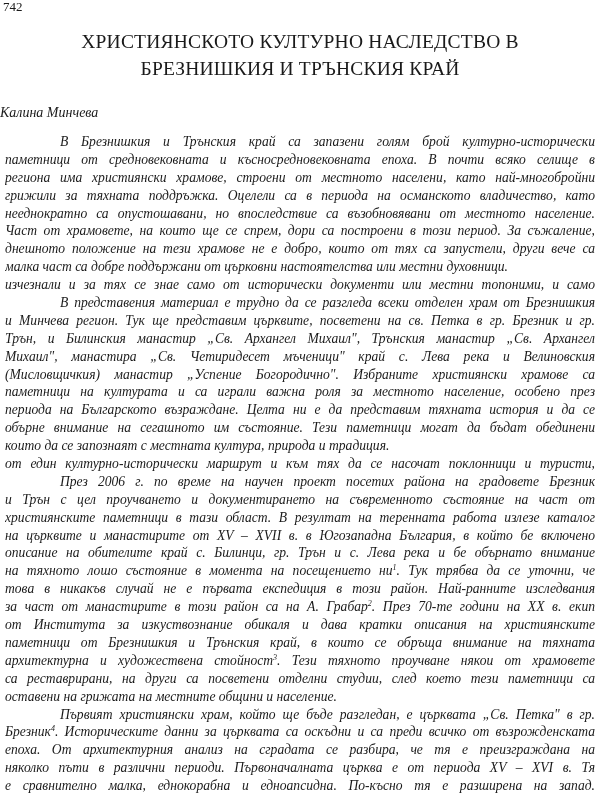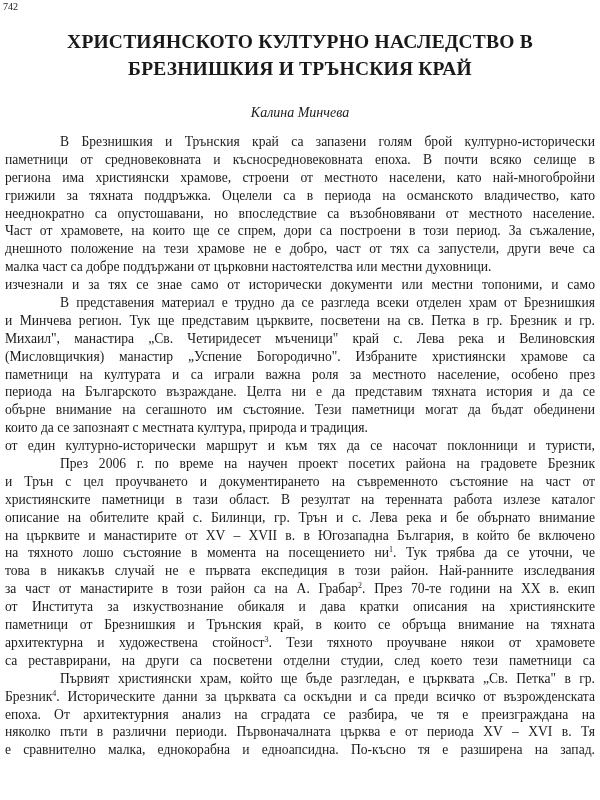--- a/index.html
+++ b/index.html
@@ -1,25 +1,25 @@
 <!DOCTYPE html>
 <html><head>
 <meta charset="utf-8">
 <style>
   html, body { margin: 0; padding: 0; background: #ffffff; }
   body { width: 600px; height: 800px; overflow: hidden; position: relative;
          font-family: "Liberation Serif", "DejaVu Serif", serif; color: #1a1a1a; }
-  .page-num { position: absolute; left: 3px; top: 0px; font-size: 10px; line-height: 14px; }
+  .page-num { position: absolute; left: 3px; top: 0px; font-size: 13px; line-height: 14px; }
   .title { position: absolute; left: 0; top: 28px; width: 600px; text-align: center;
-           font-weight: bold; font-size: 19.5px; line-height: 27px; letter-spacing: 0.2px; }
-  .author { position: absolute; left: 0; top: 104px; width: 600px; text-align: center;
+           font-weight: normal; font-size: 19.5px; line-height: 27px; letter-spacing: 0.2px; }
+  .author { position: absolute; left: 0; top: 104px; width: 600px; text-align: left;
             font-style: italic; font-size: 14px; line-height: 18px; }
   .body { position: absolute; left: 5px; top: 133px; width: 590px; font-size: 13.6px; }
   .line { display: block; height: 17.9px; line-height: 17.9px; white-space: nowrap;
-          text-align: justify; text-align-last: justify; overflow: hidden; }
+          text-align: justify; text-align-last: justify; overflow: hidden; font-style: italic; }
   .line.last { text-align-last: left; }
   .line.indent { padding-left: 55px; }
   sup { font-size: 8px; line-height: 0; vertical-align: 5px; }
 </style>
 </head>
 <body>
 
 <div class="page-num">742</div>
 
 <div class="title">
@@ -29,42 +29,44 @@
 
 <div class="author">Калина Минчева</div>
 
 <div class="body" id="body">
     <div class="line indent"><span>В Брезнишкия и Трънския край са запазени голям брой културно-исторически</span></div>
     <div class="line"><span>паметници от средновековната и къснoсредновековната епоха. В почти всяко селище в</span></div>
     <div class="line"><span>региона има християнски храмове, строени от местното населени, като най-многобройни</span></div>
     <div class="line"><span>грижили за тяхната поддръжка. Оцелели са в периода на османското владичество, като</span></div>
     <div class="line"><span>нееднократно са опустошавани, но впоследствие са възобновявани от местното население.</span></div>
     <div class="line"><span>Част от храмовете, на които ще се спрем, дори са построени в този период. За съжаление,</span></div>
-    <div class="line"><span>днешното положение на тези храмове не е добро, част от тях са запустели, други вече са</span></div>
+    <div class="line"><span>днешното положение на тези храмове не е добро, които от тях са запустели, други вече са</span></div>
     <div class="line last"><span>малка част са добре поддържани от църковни настоятелства или местни духовници.</span></div>
     <div class="line"><span>изчезнали и за тях се знае само от исторически документи или местни топоними, и само</span></div>
     <div class="line indent"><span>В представения материал е трудно да се разгледа всеки отделен храм от Брезнишкия</span></div>
     <div class="line"><span>и Минчева регион. Тук ще представим църквите, посветени на св. Петка в гр. Брезник и гр.</span></div>
+    <div class="line"><span>Трън, и Билинския манастир „Св. Архангел Михаил", Трънския манастир „Св. Архангел</span></div>
     <div class="line"><span>Михаил", манастира „Св. Четиридесет мъченици" край с. Лева река и Велиновския</span></div>
     <div class="line"><span>(Мисловщичкия) манастир „Успение Богородично". Избраните християнски храмове са</span></div>
     <div class="line"><span>паметници на културата и са играли важна роля за местното население, особено през</span></div>
     <div class="line"><span>периода на Българското възраждане. Целта ни е да представим тяхната история и да се</span></div>
     <div class="line"><span>обърне внимание на сегашното им състояние. Тези паметници могат да бъдат обединени</span></div>
     <div class="line last"><span>които да се запознаят с местната култура, природа и традиция.</span></div>
     <div class="line"><span>от един културно-исторически маршрут и към тях да се насочат поклонници и туристи,</span></div>
     <div class="line indent"><span>През 2006 г. по време на научен проект посетих района на градовете Брезник</span></div>
     <div class="line"><span>и Трън с цел проучването и документирането на съвременното състояние на част от</span></div>
     <div class="line"><span>християнските паметници в тази област. В резултат на теренната работа излезе каталог</span></div>
+    <div class="line"><span>на църквите и манастирите от XV – XVII в. в Югозападна България, в който бе включено</span></div>
     <div class="line"><span>описание на обителите край с. Билинци, гр. Трън и с. Лева река и бе обърнато внимание</span></div>
-    <div class="line"><span>на църквите и манастирите от XV – XVII в. в Югозападна България, в който бе включено</span></div>
     <div class="line"><span>на тяхното лошо състояние в момента на посещението ни</span><sup>1</sup><span>. Тук трябва да се уточни, че</span></div>
     <div class="line"><span>това в никакъв случай не е първата експедиция в този район. Най-ранните изследвания</span></div>
     <div class="line"><span>за част от манастирите в този район са на А. Грабар</span><sup>2</sup><span>. През 70-те години на XX в. екип</span></div>
     <div class="line"><span>от Института за изкуствознание обикаля и дава кратки описания на християнските</span></div>
     <div class="line"><span>паметници от Брезнишкия и Трънския край, в които се обръща внимание на тяхната</span></div>
     <div class="line"><span>архитектурна и художествена стойност</span><sup>3</sup><span>. Тези тяхното проучване някои от храмовете</span></div>
     <div class="line"><span>са реставрирани, на други са посветени отделни студии, след което тези паметници са</span></div>
+    <div class="line last"><span>оставени на грижата на местните общини и население.</span></div>
     <div class="line indent"><span>Първият християнски храм, който ще бъде разгледан, е църквата „Св. Петка" в гр.</span></div>
     <div class="line"><span>Брезник</span><sup>4</sup><span>. Историческите данни за църквата са оскъдни и са преди всичко от възрожденската</span></div>
     <div class="line"><span>епоха. От архитектурния анализ на сградата се разбира, че тя е преизграждана на</span></div>
     <div class="line"><span>няколко пъти в различни периоди. Първоначалната църква е от периода XV – XVI в. Тя</span></div>
     <div class="line"><span>е сравнително малка, еднокорабна и едноапсидна. По-късно тя е разширена на запад.</span></div>
   </div>
 
 </body></html>

